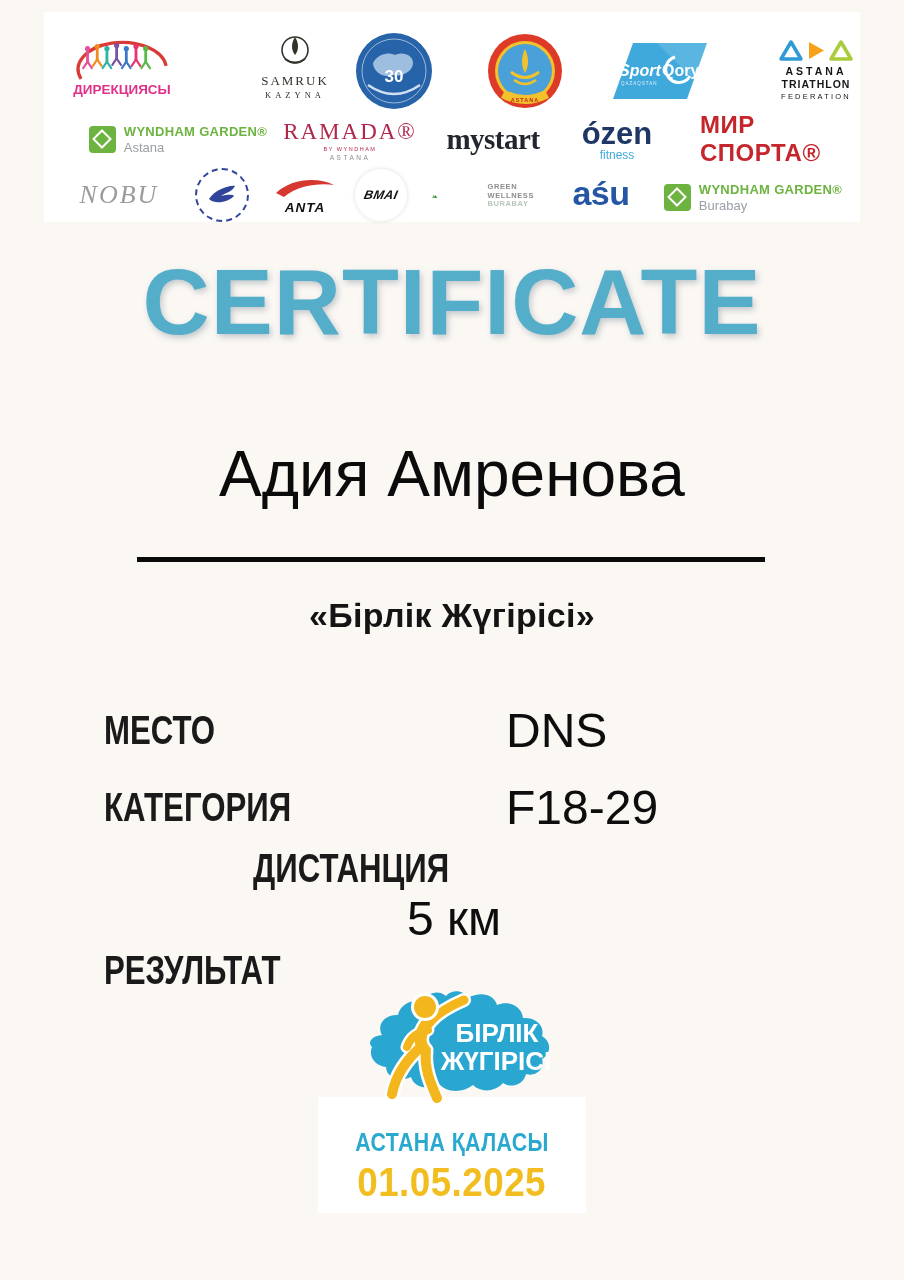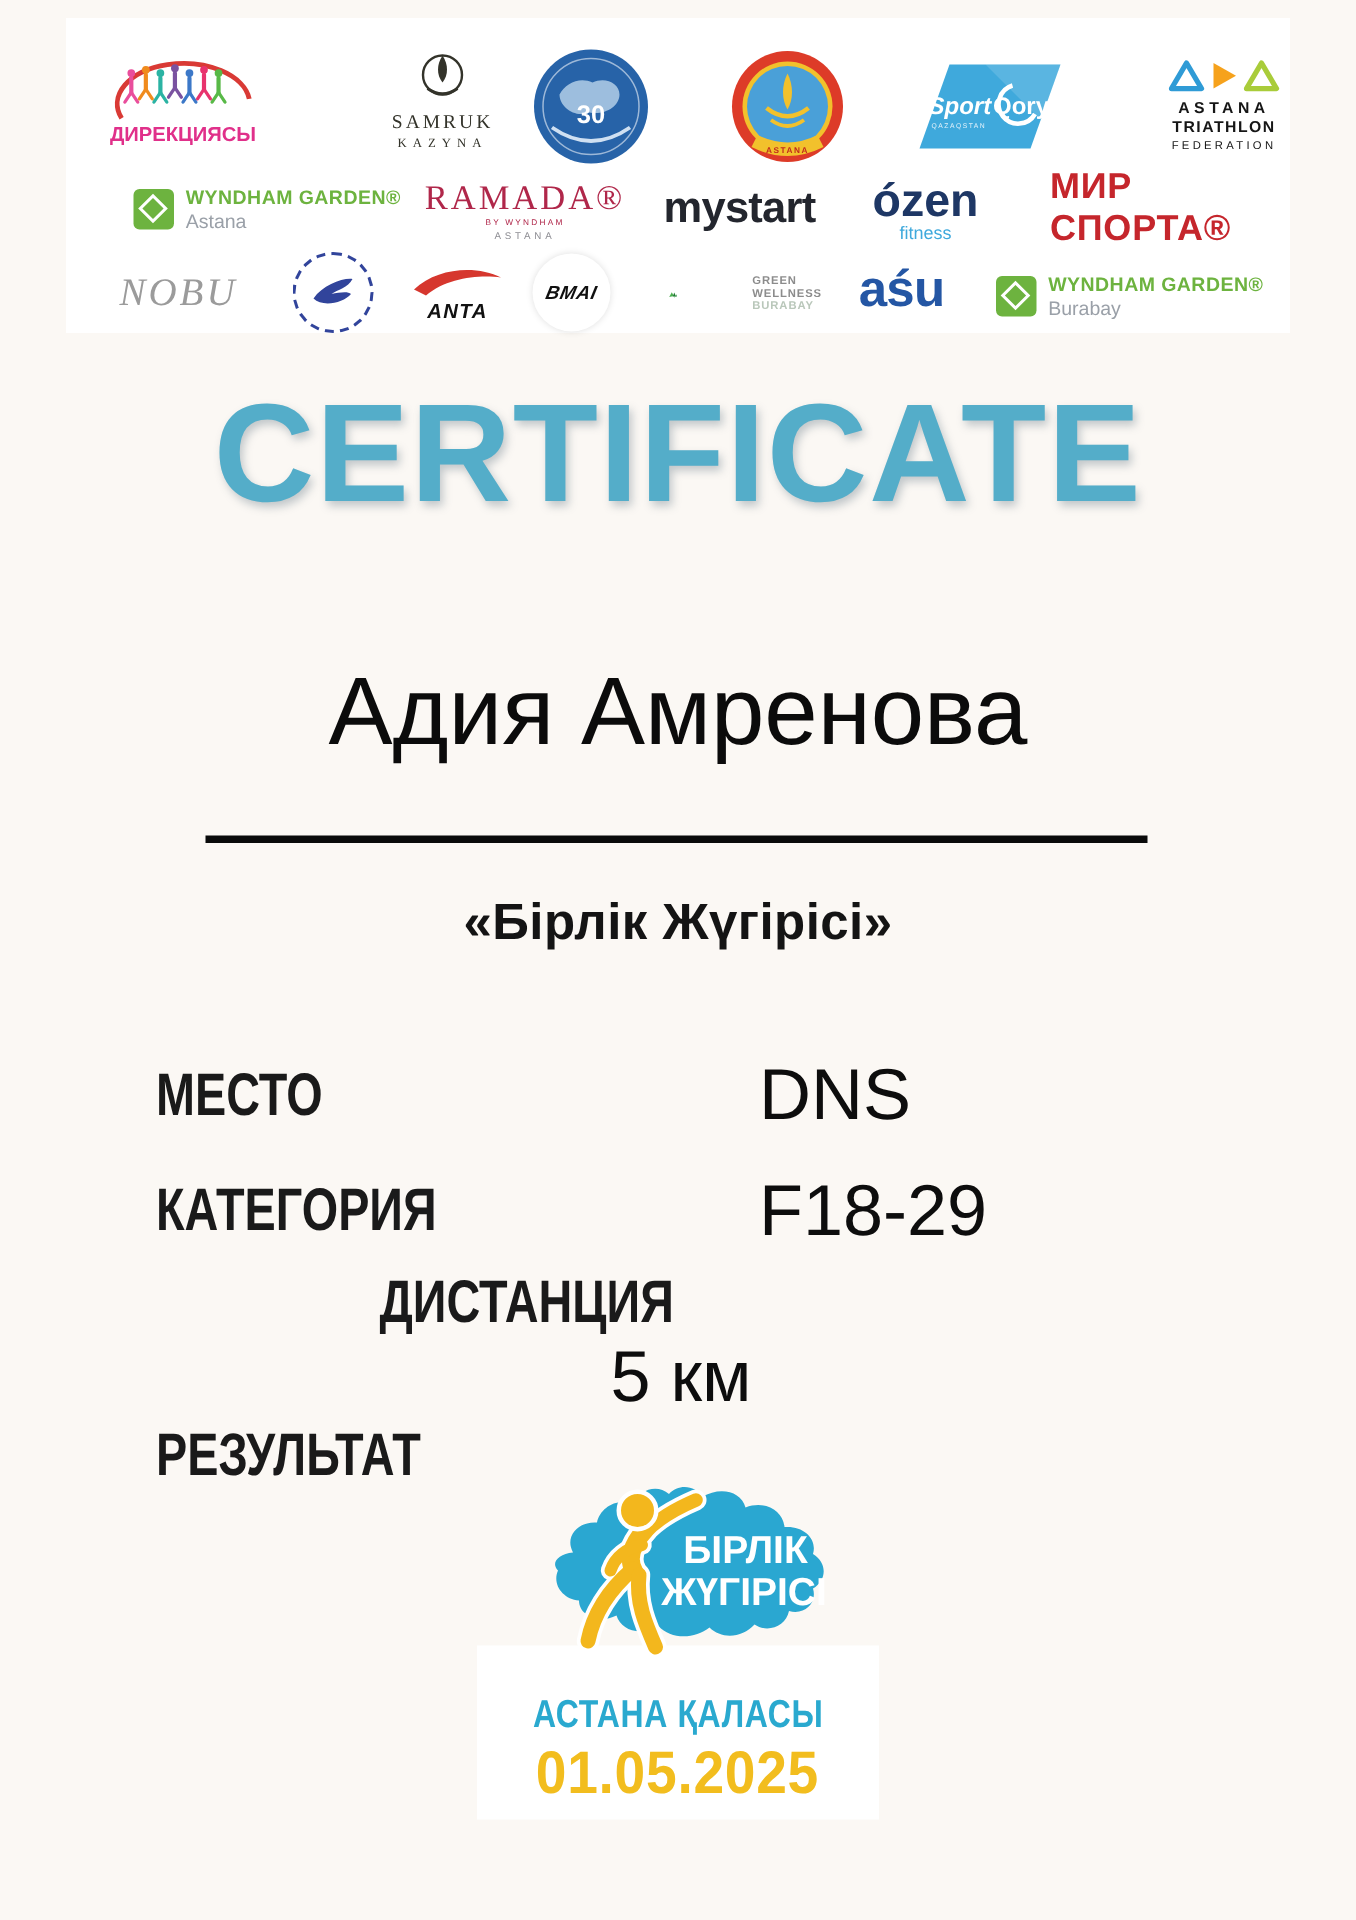--- a/index.html
+++ b/index.html
@@ -16,29 +16,29 @@
   
   .l-direk{left:22px;top:14px;width:112px;height:82px;}
   .l-samruk{left:183px;top:16px;width:70px;height:82px;margin-left:33px;}
   .l-assembly{left:311px;top:19px;width:78px;height:80px;}
   .l-astana{left:443px;top:20px;width:76px;height:78px;}
   .l-sportqory{left:551px;top:28px;width:125px;height:62px;}
   .l-triathlon{left:728px;top:22px;width:88px;height:72px;}
   
   .l-wyndA{left:34px;top:103px;width:200px;height:48px;}
   .l-ramada{left:261px;top:103px;width:90px;height:52px;}
-  .l-mystart{left:396px;top:106px;width:106px;height:42px;}
+  .l-mystart{left:396px;top:106px;width:106px;height:42px;font-family:Liberation Serif, serif;}
   .l-ozen{left:534px;top:101px;width:78px;height:54px;}
   .l-mir{left:656px;top:108px;width:152px;height:38px;}
   
   .l-nobu{left:38px;top:162px;width:74px;height:42px;}
   .l-joma{left:151px;top:156px;width:54px;height:54px;}
   .l-anta{left:228px;top:160px;width:66px;height:46px;}
   .l-bmai{left:310px;top:156px;width:54px;height:54px;}
-  .l-green{left:402px;top:164px;width:102px;height:40px;gap:44px;}
+  .l-green{left:388px;top:164px;width:102px;height:40px;gap:44px;}
   .l-asu{left:523px;top:160px;width:68px;height:42px;}
   .l-wyndB{left:611px;top:162px;width:196px;height:46px;}
 
   .wynd-icon{width:27px;height:27px;background:#6db33f;border-radius:4px;display:flex;align-items:center;justify-content:center;flex:0 0 auto;}
   .wynd-diamond{width:10px;height:10px;border:2px solid #fff;transform:rotate(45deg);}
   .wynd-text{margin-left:8px;display:flex;flex-direction:column;align-items:flex-start;line-height:1;}
   .wynd-main{font-size:13px;font-weight:bold;color:#6db33f;letter-spacing:.3px;white-space:nowrap;}
   .wynd-sub{font-size:13px;color:#9aa0a8;margin-top:3px;}
 
   .ramada-main{font-family:"Liberation Serif","DejaVu Serif",serif;font-size:23px;color:#b0274a;letter-spacing:2px;}

